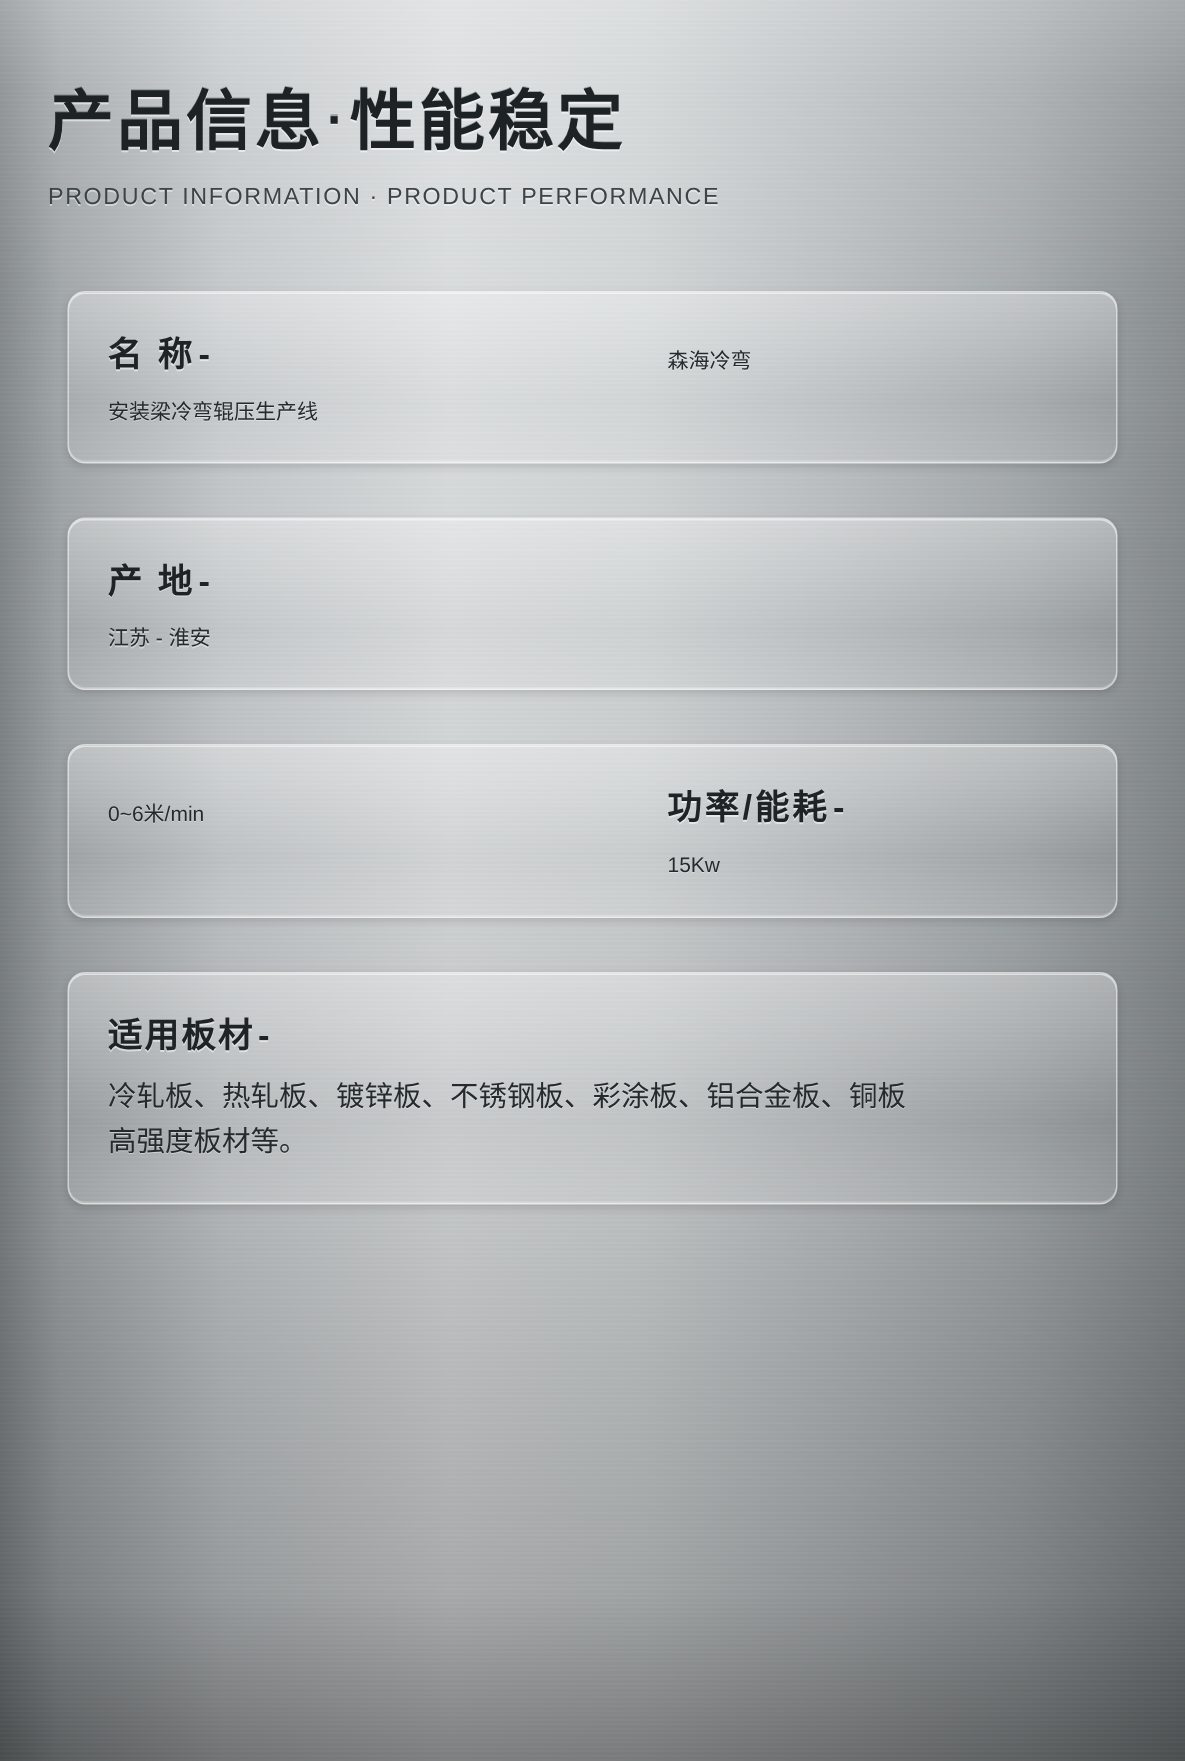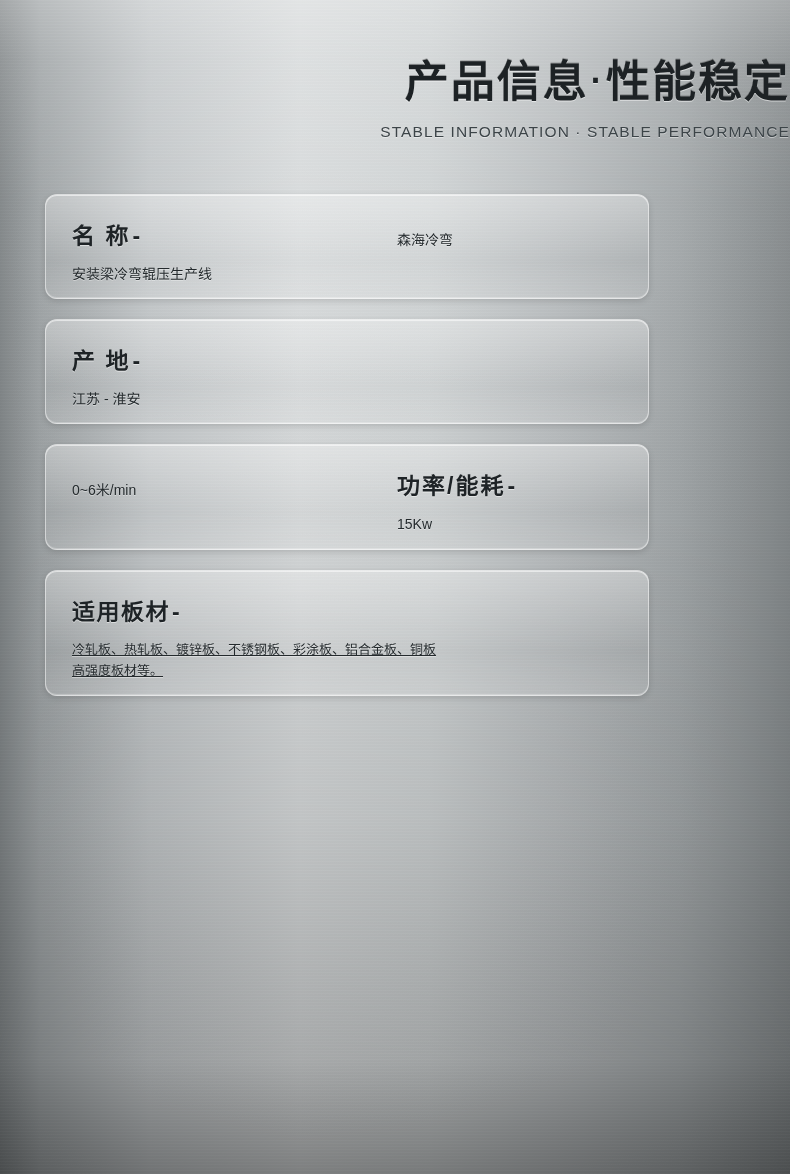--- a/index.html
+++ b/index.html
@@ -64,21 +64,22 @@
         rgba(0,0,0,0.018) 1px,
         rgba(0,0,0,0.018) 3px);
     opacity: .55;
   }
 
   
   .header {
     position: relative;
     z-index: 2;
     padding-top: 56px;
-    text-align: right;
+    text-align: left;
+    padding-left: 32px;
   }
   .title-cn {
     font-size: 44px;
     font-weight: bold;
     letter-spacing: 2px;
     color: #1d2225;
     text-shadow: 0 1px 0 rgba(255,255,255,0.55), 0 -1px 0 rgba(0,0,0,0.25);
     line-height: 1.2;
   }
   .title-cn .dot {
@@ -98,23 +99,23 @@
   .cards {
     position: relative;
     z-index: 2;
     margin: 0 auto;
     padding-top: 53px;
     width: 700px;
   }
   .card {
     position: relative;
     box-sizing: border-box;
-    width: 604px;
-    margin-bottom: 20px;
-    padding: 22px 26px 14px 26px;
+    width: 700px;
+    margin-bottom: 36px;
+    padding: 22px 26px 24px 26px;
     border-radius: 12px;
     border: 1px solid rgba(255,255,255,0.50);
     background:
       linear-gradient(to bottom,
         rgba(255,255,255,0.34) 0%,
         rgba(255,255,255,0.14) 45%,
         rgba(255,255,255,0.06) 65%,
         rgba(255,255,255,0.16) 100%);
     box-shadow:
       inset 0 1px 0 rgba(255,255,255,0.55),
@@ -145,37 +146,36 @@
   }
   .field-value {
     margin-top: 13px;
     font-size: 14px;
     color: #242a2d;
     line-height: 1.45;
     text-shadow: 0 1px 0 rgba(255,255,255,0.4);
   }
   .card.full .field-value {
     margin-top: 12px;
-    font-size: 13px;
+    font-size: 19px;
     line-height: 1.62;
     white-space: pre-line;
-    text-decoration: underline;
   }
   .card.full .field-label { letter-spacing: 1.5px; }
 </style>
 </head>
 <body>
 
 <div class="page">
 
   <div class="header">
     <div class="title-cn">
       <span>产品信息</span><span class="dot">·</span><span>性能稳定</span>
     </div>
-    <div class="title-en">STABLE INFORMATION · STABLE PERFORMANCE</div>
+    <div class="title-en">PRODUCT INFORMATION · PRODUCT PERFORMANCE</div>
   </div>
 
   <div class="cards">
 
     <div class="card two-col">
       <div class="col-wrap">
         <div class="col left">
           <div class="field-label">
             <span>名 称</span><span class="dash">-</span>
           </div>

